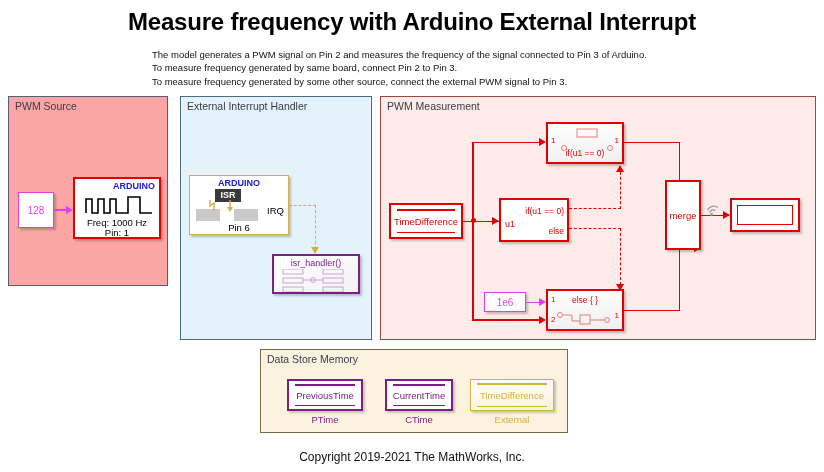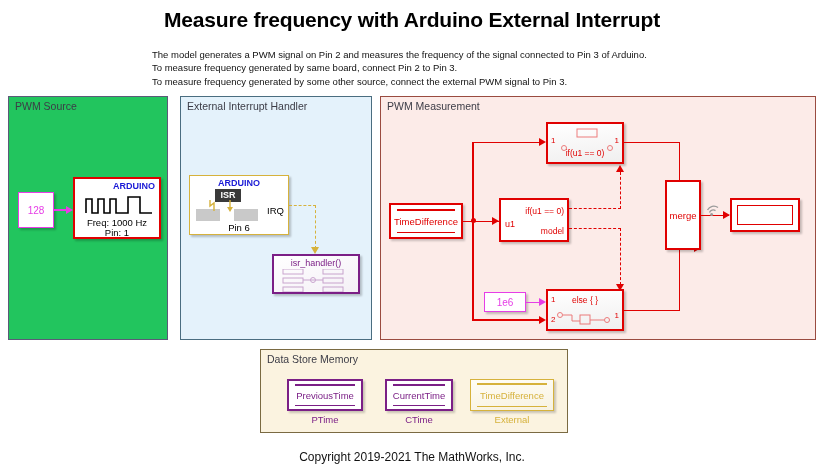--- a/index.html
+++ b/index.html
@@ -11,21 +11,21 @@
     color:#000;
     overflow:hidden;
     position:relative;
   }
   #canvas{position:absolute;left:0;top:0;width:824px;height:472px;}
 
   
   #page-title{
     position:absolute;left:0;top:8px;width:824px;
     text-align:center;
-    font-size:21px;font-weight:bold;letter-spacing:-0.2px;
+    font-size:24px;font-weight:bold;letter-spacing:-0.2px;
     color:#000;
   }
   #desc{
     position:absolute;left:152px;top:48px;width:600px;
     font-size:9.5px;line-height:13.4px;color:#111;
   }
   #desc div{white-space:nowrap;}
 
   #copyright{
     position:absolute;left:0;top:450px;width:824px;
@@ -36,21 +36,21 @@
   .group{
     position:absolute;
     box-sizing:border-box;
     border:1px solid #5a5a6e;
   }
   .group-title{
     position:absolute;left:6px;top:3px;
     font-size:10.5px;color:#3c3c46;
     white-space:nowrap;
   }
-  #grp-pwm-source{left:8px;top:96px;width:160px;height:244px;background:#22c55e;border-color:#5b5a78;}
+  #grp-pwm-source{left:8px;top:96px;width:160px;height:190px;background:#fca5a5;border-color:#5b5a78;}
   #grp-ext-int{left:180px;top:96px;width:192px;height:244px;background:#e4f2fb;border-color:#4a6d80;}
   #grp-pwm-meas{left:380px;top:96px;width:436px;height:244px;background:#fcebe8;border-color:#9a4b40;}
   #grp-dsm{left:260px;top:349px;width:308px;height:84px;background:#fbf3e0;border-color:#7a6a42;}
 
   
   .blk{
     position:absolute;box-sizing:border-box;
     background:#ffffff;
     box-shadow:2px 2px 2px rgba(0,0,0,0.22);
   }
@@ -219,21 +219,21 @@
 
   <div class="wire wire-h" style="left:472px;top:141.5px;width:72px;"></div>
   <div class="arrow" style="left:539px;top:138px;"></div>
 
   <div class="wire wire-h" style="left:472px;top:319px;width:72px;"></div>
   <div class="arrow" style="left:539px;top:315.5px;"></div>
 
   <div class="blk blk-red" style="left:499px;top:198px;width:70px;height:44px;">
     <div class="blk-label t-red" style="left:4px;top:19px;font-size:9px;">u1</div>
     <div class="blk-label t-red" style="right:3px;top:6px;font-size:8.5px;">if(u1 == 0)</div>
-    <div class="blk-label t-red" style="right:3px;top:26px;font-size:8.5px;">model</div>
+    <div class="blk-label t-red" style="right:3px;top:26px;font-size:8.5px;">else</div>
   </div>
 
   <div class="dashdot dashdot-h" style="left:569px;top:208px;width:52px;"></div>
   <div class="dashdot dashdot-v" style="left:620px;top:172px;height:37px;"></div>
   <div class="arrow-up" style="left:616px;top:165px;"></div>
 
   <div class="dashdot dashdot-h" style="left:569px;top:228px;width:52px;"></div>
   <div class="dashdot dashdot-v" style="left:620px;top:228px;height:57px;"></div>
   <div class="arrow-down" style="left:616px;top:284px;"></div>
 

